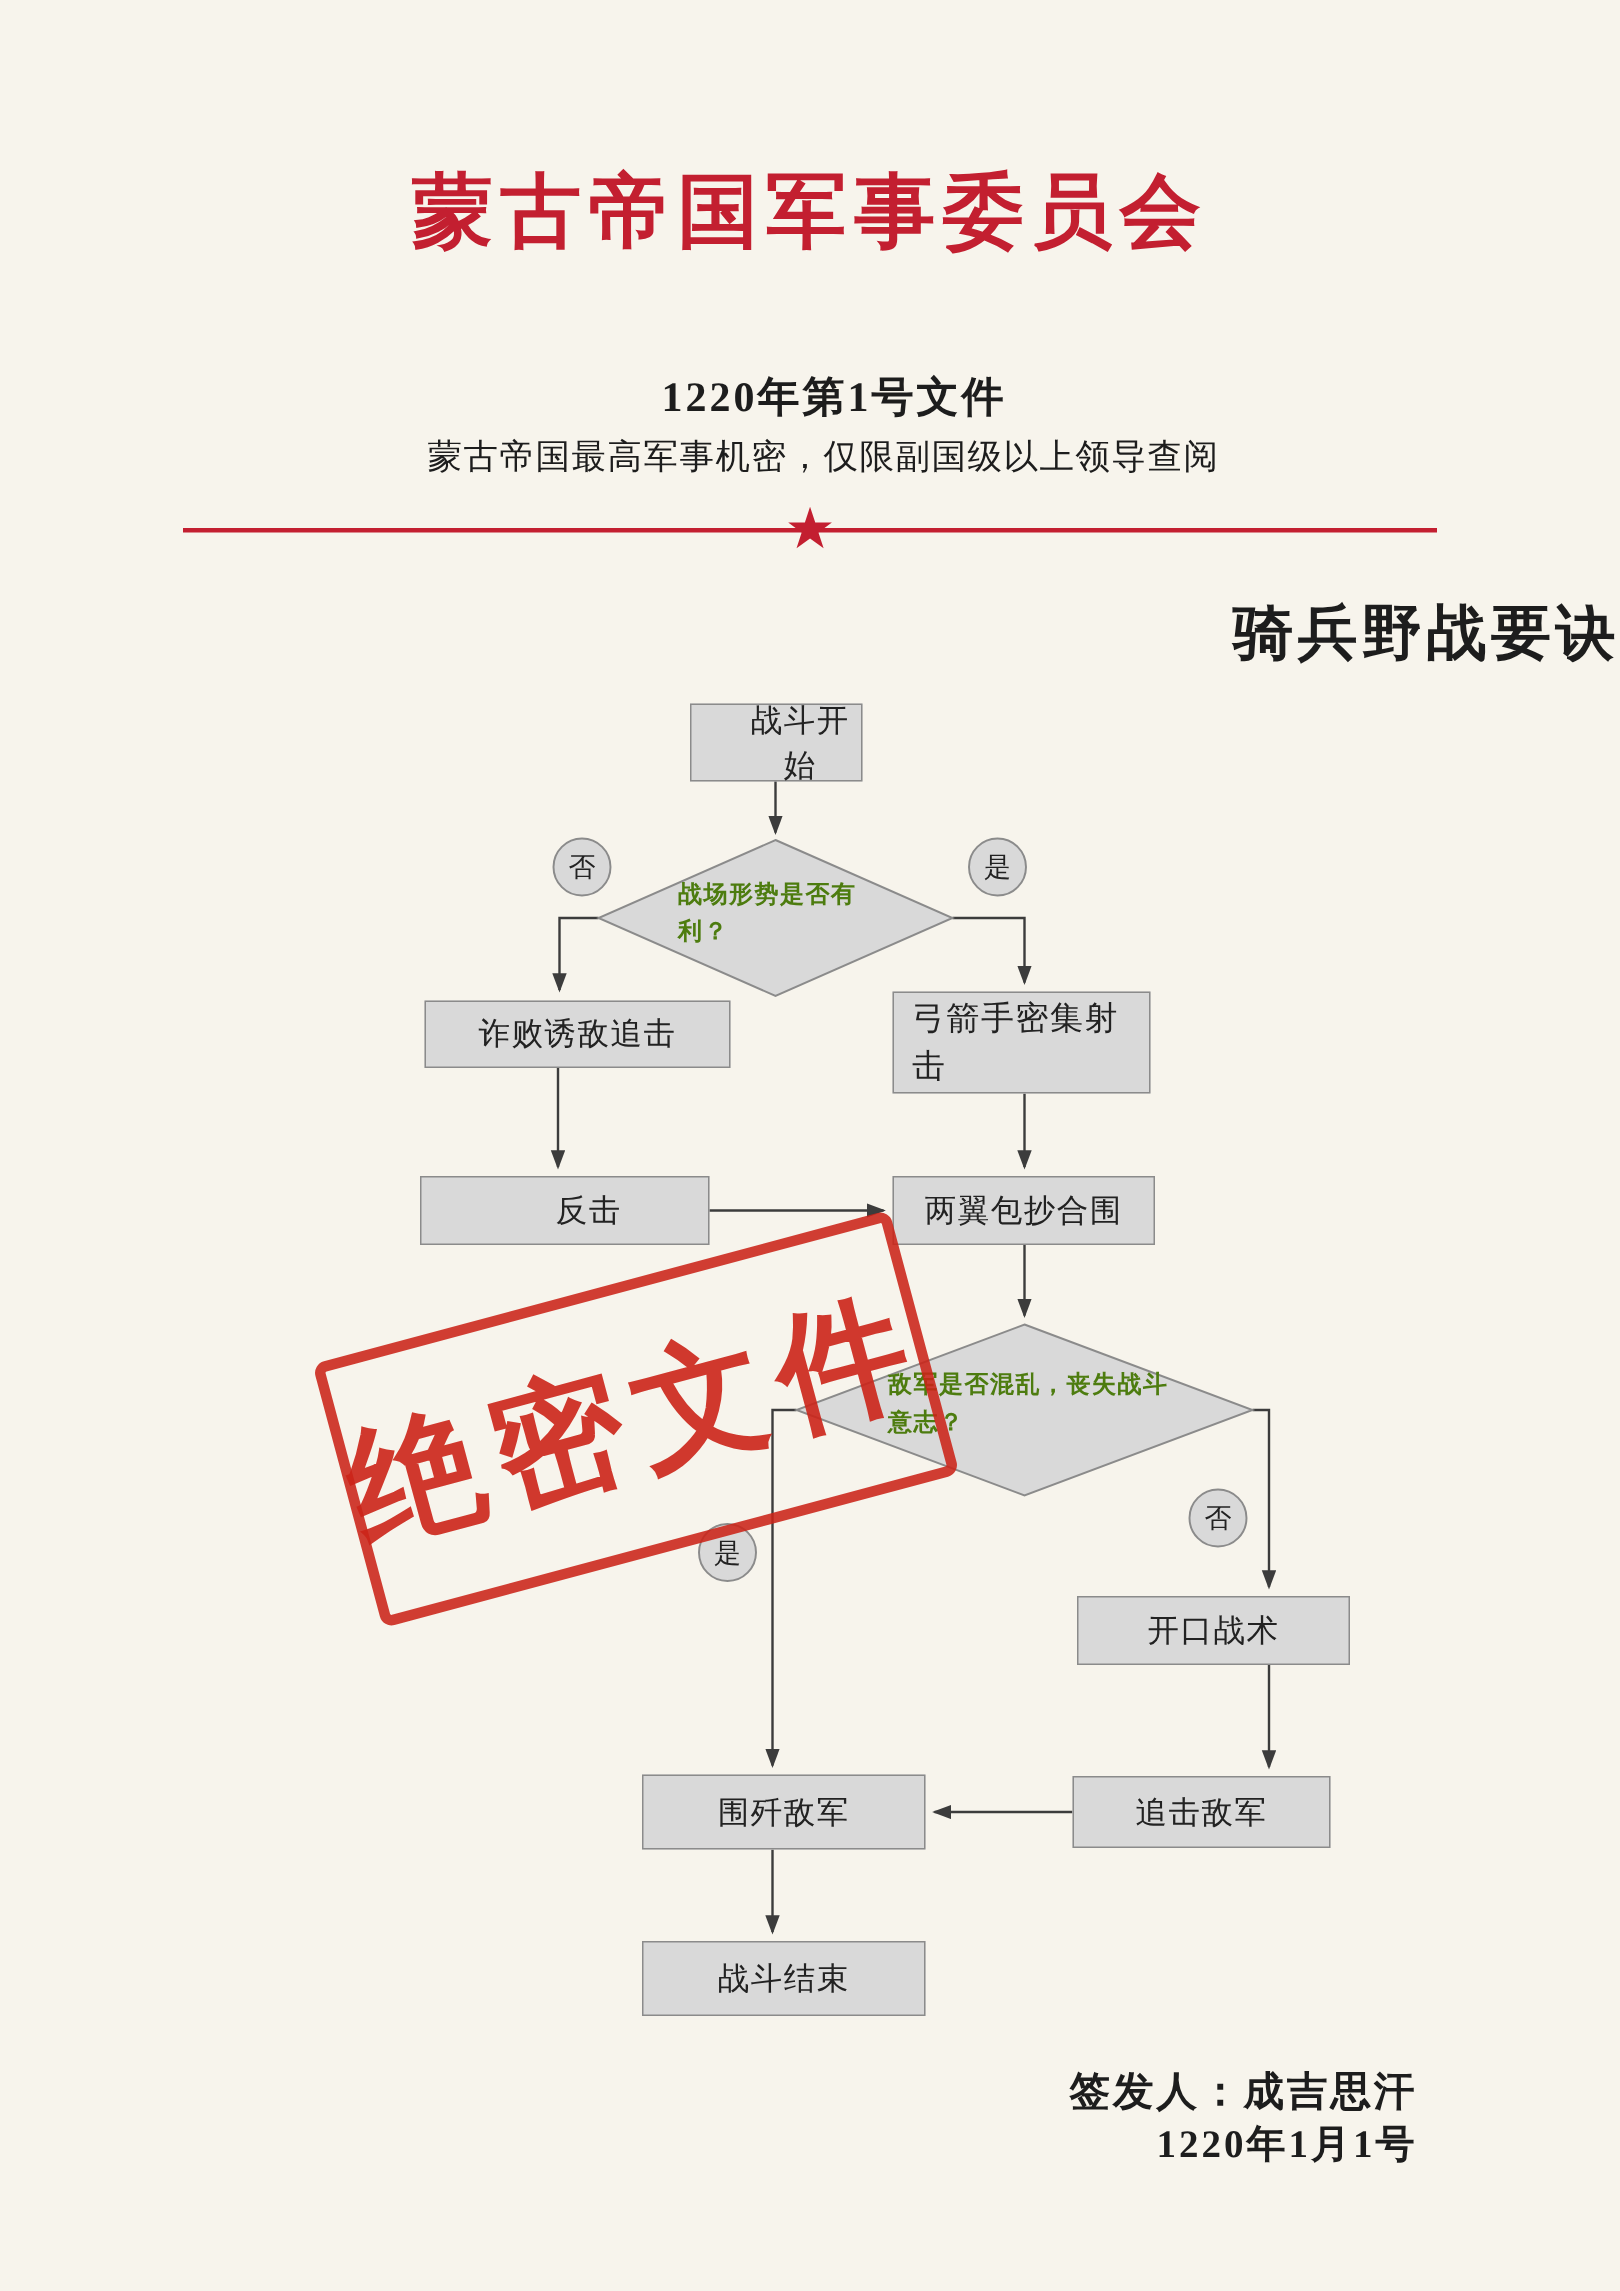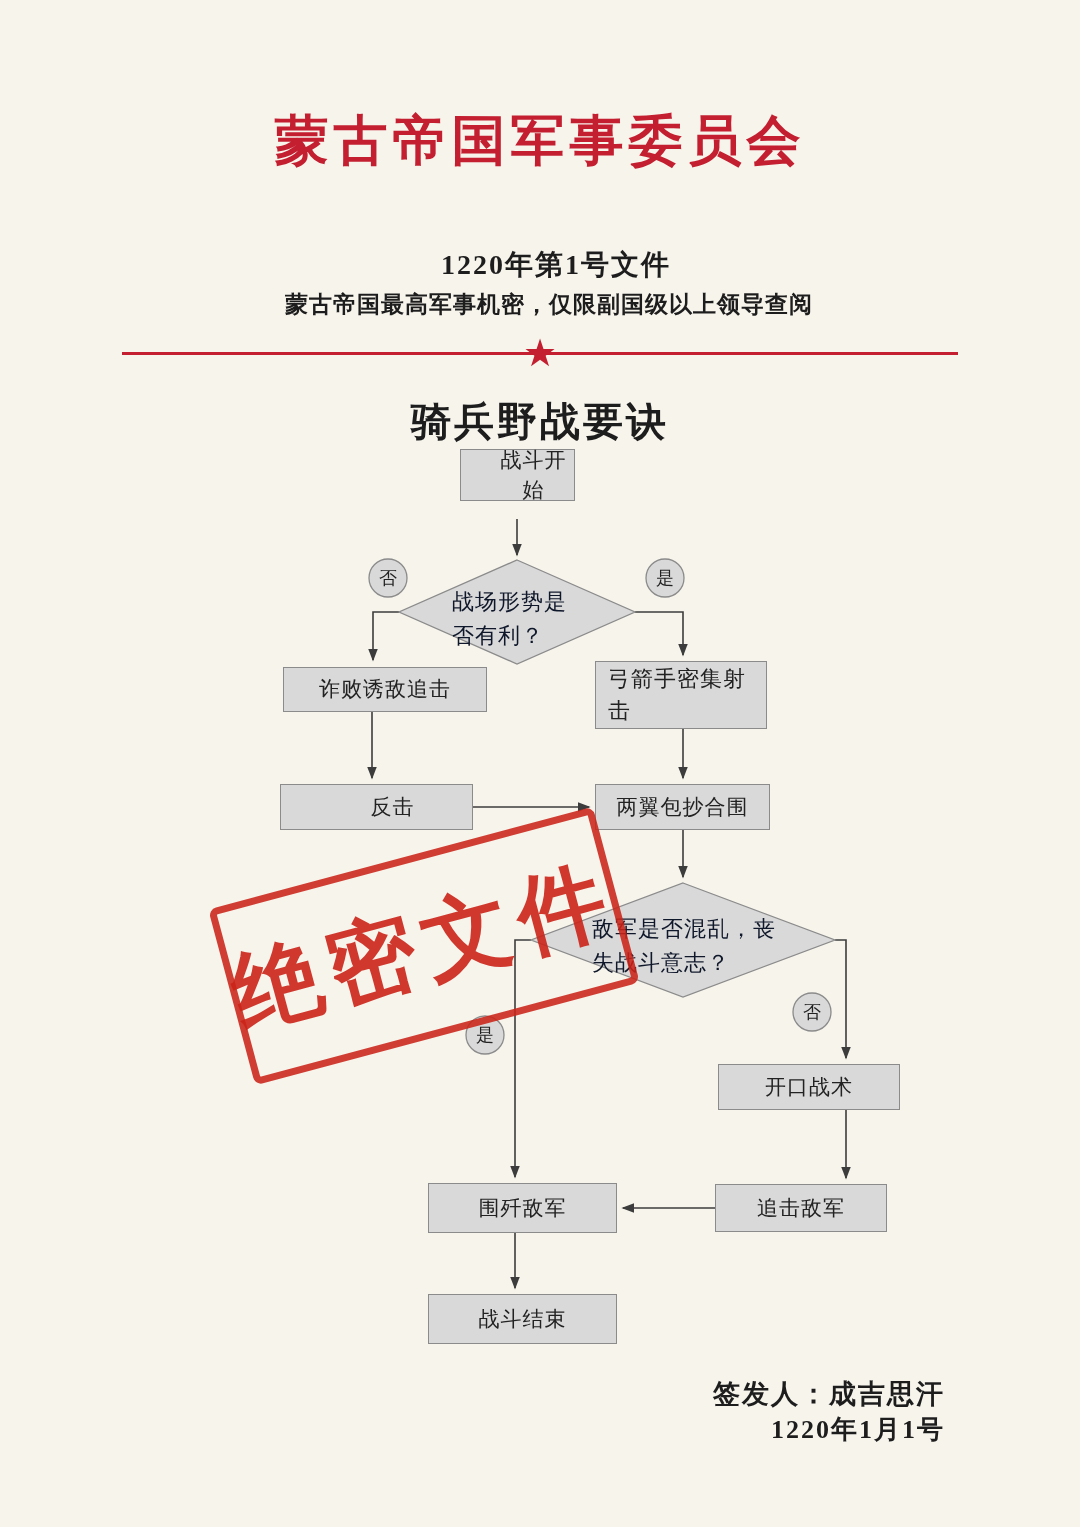--- a/index.html
+++ b/index.html
@@ -20,52 +20,52 @@
   .main-title{
     position:absolute;top:112px;left:0;width:100%;text-align:center;
     font-size:54px;font-weight:bold;color:var(--red);letter-spacing:5px;line-height:1.1;
   }
   .doc-number{
     position:absolute;top:246px;left:0;width:100%;text-align:center;
     font-size:28px;font-weight:bold;letter-spacing:2px;padding-left:32px;
   }
   .classification{
     position:absolute;top:289px;left:0;width:100%;text-align:center;
-    font-size:23px;font-weight:bold;letter-spacing:1px;padding-left:18px;
+    font-size:23px;font-weight:normal;letter-spacing:1px;padding-left:18px;
   }
   .divider{
     position:absolute;top:352px;left:122px;width:836px;height:0;
     border-top:3px solid var(--red);
   }
   .divider-star{
     position:absolute;left:50%;top:-22px;transform:translateX(-50%);
     color:var(--red);font-size:38px;line-height:40px;
   }
   .section-title{
-    position:absolute;top:394px;left:0;width:100%;text-align:center;
+    position:absolute;top:394px;left:0;width:100%;text-align:right;
     font-size:40px;font-weight:bold;letter-spacing:3px;
   }
   .flow-svg{position:absolute;left:0;top:0;width:1080px;height:1527px;}
   .fbox{
     position:absolute;background:var(--boxfill);border:1px solid var(--boxline);
     display:flex;align-items:center;justify-content:center;
     font-size:21px;letter-spacing:1px;text-align:center;line-height:1.45;color:#222;
   }
-  #box-start{left:460px;top:449px;width:115px;height:52px;padding-left:32px;}
+  #box-start{left:460px;top:469px;width:115px;height:52px;padding-left:32px;}
   #box-feign{left:283px;top:667px;width:204px;height:45px;}
   #box-counter{left:280px;top:784px;width:193px;height:46px;padding-left:32px;}
   #box-archers{left:595px;top:661px;width:172px;height:68px;
     justify-content:flex-start;text-align:left;padding:0 12px;font-size:22px;}
   #box-flank{left:595px;top:784px;width:175px;height:46px;}
   #box-gap{left:718px;top:1064px;width:182px;height:46px;}
   #box-pursue{left:715px;top:1184px;width:172px;height:48px;}
   #box-annihilate{left:428px;top:1183px;width:189px;height:50px;}
   #box-end{left:428px;top:1294px;width:189px;height:50px;}
   .dtext{
-    position:absolute;font-size:22px;line-height:1.55;letter-spacing:1px;color:#0f172a;
+    position:absolute;font-size:16px;line-height:1.55;letter-spacing:1px;color:#4d7c0f;font-weight:bold;
   }
   #d1-text{left:452px;top:585px;width:132px;}
   #d2-text{left:592px;top:912px;width:194px;}
   .clabel{
     position:absolute;width:38px;height:38px;display:flex;align-items:center;
     justify-content:center;font-size:18px;color:#222;
   }
   #c-no1{left:369px;top:559px;}
   #c-yes1{left:646px;top:559px;}
   #c-yes2{left:466px;top:1016px;}

